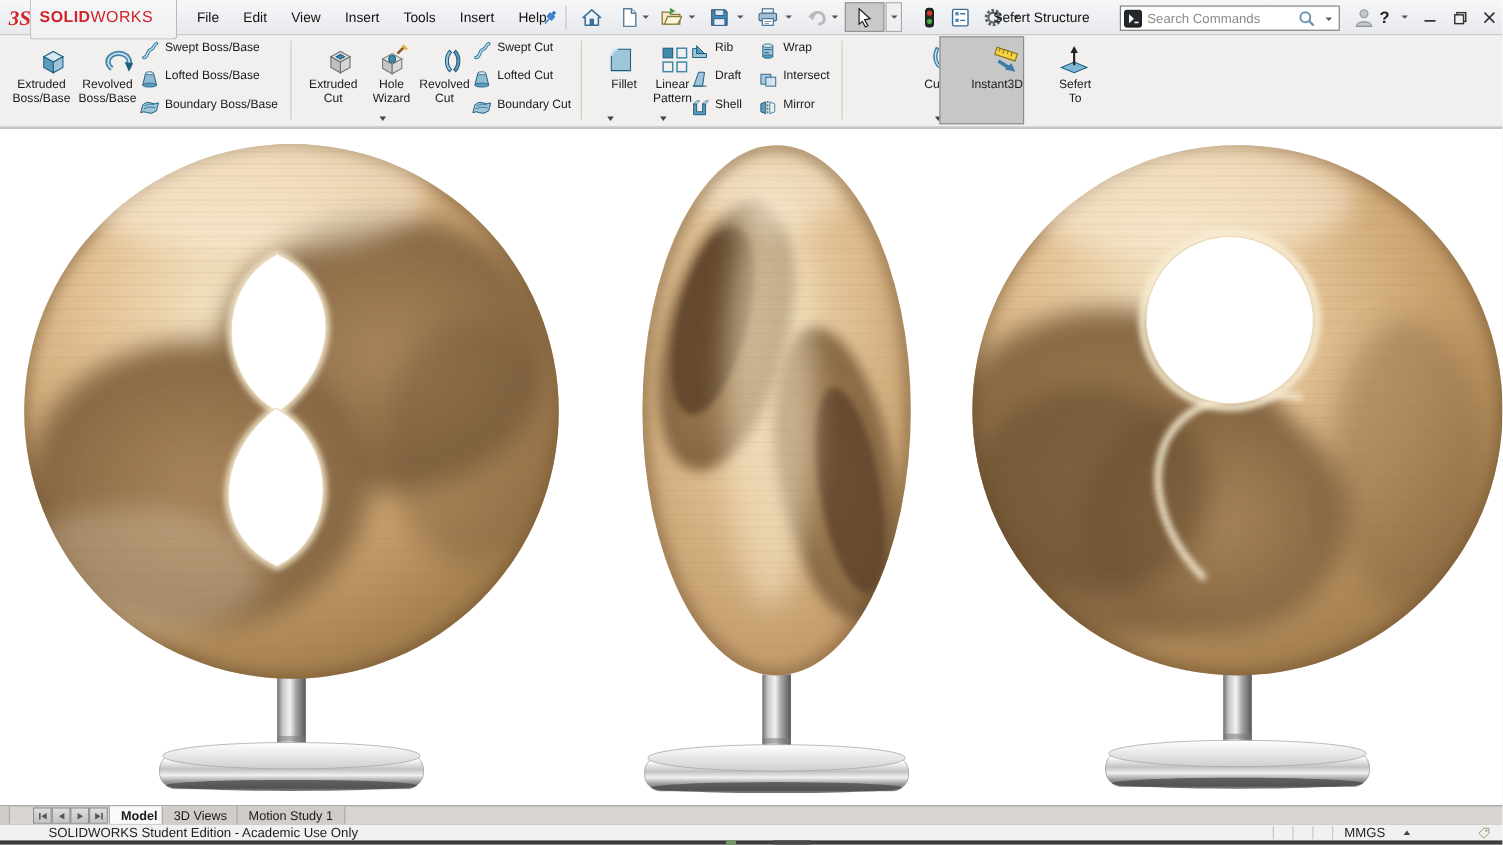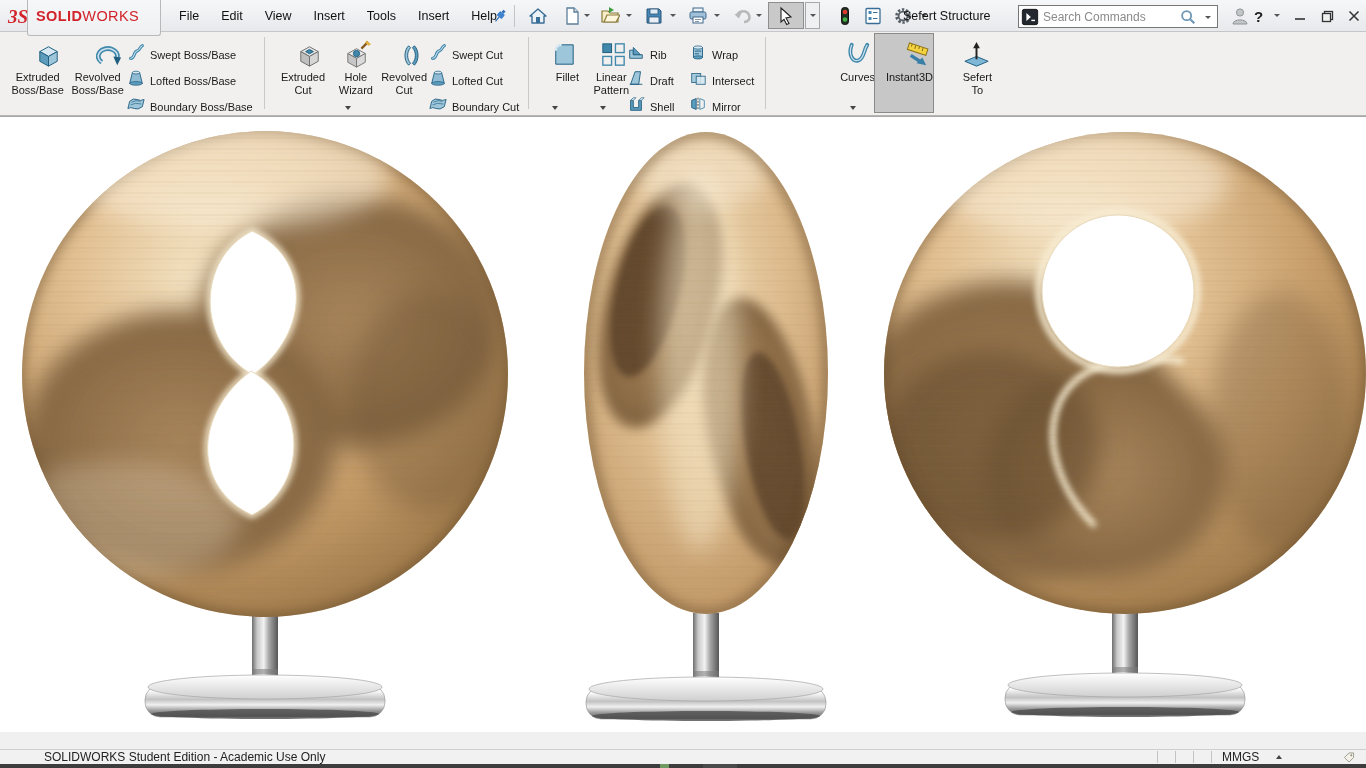--- a/index.html
+++ b/index.html
@@ -46,21 +46,21 @@
   .ribbon { position:absolute; left:0; top:32px; width:1366px; height:84px; background:#f1f0ee;
             border-bottom:1px solid #b8b5b1; z-index:10; }
   .rsep { position:absolute; top:5px; height:72px; width:1px; background:#ccc9c4; }
   .rbl { position:absolute; top:2px; height:79px; display:flex; flex-direction:column; align-items:flex-end;
          font-size:11px; line-height:13px; color:#1a1a1a; text-align:center; cursor:default; }
   .rbl .ricon { margin-top:5px; width:31px; height:31px; flex:none; }
   .rbl .rlabel { margin-top:1px; }
   .rbl .rcaret { position:absolute; bottom:3px; left:50%; margin-left:-3px; width:0; height:0;
                  border-left:3.2px solid transparent; border-right:3.2px solid transparent; border-top:4px solid #444; }
   .rbl.selected { background:#c7c7c7; border:1px solid #8a8a8a; top:1px; height:80px; }
-  .rbs { position:absolute; height:24px; display:flex; align-items:flex-end; gap:5px; font-size:11px; color:#1a1a1a; cursor:default; }
+  .rbs { position:absolute; height:24px; display:flex; align-items:flex-start; gap:5px; font-size:11px; color:#1a1a1a; cursor:default; }
   .rbs .icn16 { width:18px; height:18px; flex:none; }
 
   
   .viewport { position:absolute; left:0; top:116px; width:1366px; height:616px; background:#ffffff;
               border-top:1px solid #a8a8a8; }
 
   
   .tabbar { position:absolute; left:0; top:732px; width:1366px; height:17px; background:#d8d5d0;
             border-top:1px solid #a19e99; }
   .tab-splitter { position:absolute; left:0; top:0; width:9px; height:17px; background:#cfccc7; border-right:1px solid #a9a6a1; }
@@ -533,21 +533,21 @@
       <svg class="ricon">
           <use href="#i-curves"></use>
         </svg>
       <div class="rlabel">
           <div>Curves</div>
         </div>
       <span class="rcaret"></span>
     </div>
     <div class="rsep" style="left:874px"></div>
 
-    <div class="rbl selected" style="left:874px;width:60px">
+    <div class="rbl selected" style="left:854px;width:77px">
       <svg class="ricon">
           <use href="#i-instant3d"></use>
         </svg>
       <div class="rlabel">
           <div>Instant3D</div>
         </div>
     </div>
     <div class="rbl" style="left:940px;width:52px">
       <svg class="ricon">
           <use href="#i-normalto"></use>
@@ -675,20 +675,46 @@
           <ellipse cx="1280" cy="420" rx="70" ry="130" fill="#6d5336" opacity="0.3" filter="url(#b12)"></ellipse>
           <path d="M1184 360 C1130 352 1080 360 1060 400 C1042 440 1060 490 1095 525" fill="none" stroke="#f7ecd2" stroke-width="6" filter="url(#b3)"></path>
           <circle cx="1125" cy="372" r="241" fill="url(#grain)" opacity="0.8"></circle>
         </g>
         <circle cx="1118" cy="290" r="79" fill="none" stroke="#f7ecd2" stroke-width="7" filter="url(#b3)"></circle>
         <circle cx="1118" cy="290" r="76" fill="#ffffff" stroke="#e8d9ba" stroke-width="1"></circle>
       </g>
     </svg>
   </div>
 
+  <div class="tabbar">
+    <div class="tab-splitter"></div>
+    <div class="navbtn" style="left:30px">
+      <svg width="10" height="10">
+          <use href="#n-first"></use>
+        </svg>
+    </div>
+    <div class="navbtn" style="left:47px">
+      <svg width="10" height="10">
+          <use href="#n-prev"></use>
+        </svg>
+    </div>
+    <div class="navbtn" style="left:64px">
+      <svg width="10" height="10">
+          <use href="#n-next"></use>
+        </svg>
+    </div>
+    <div class="navbtn" style="left:81px">
+      <svg width="10" height="10">
+          <use href="#n-last"></use>
+        </svg>
+    </div>
+    <div class="dtab active" style="left:99px">Model</div>
+    <div class="dtab" style="left:147px">3D Views</div>
+    <div class="dtab" style="left:215px">Motion Study 1</div>
+  </div>
 
   <div class="statusbar">
     <div class="status-msg">SOLIDWORKS Student Edition - Academic Use Only</div>
     <div class="st-sep" style="left:1157px"></div>
     <div class="st-sep" style="left:1175px"></div>
     <div class="st-sep" style="left:1193px"></div>
     <div class="st-sep" style="left:1211px"></div>
     <div class="units">MMGS</div>
     <span class="units-caret"></span>
     <svg class="tag-icn" width="14" height="13" viewBox="0 0 20 20">

